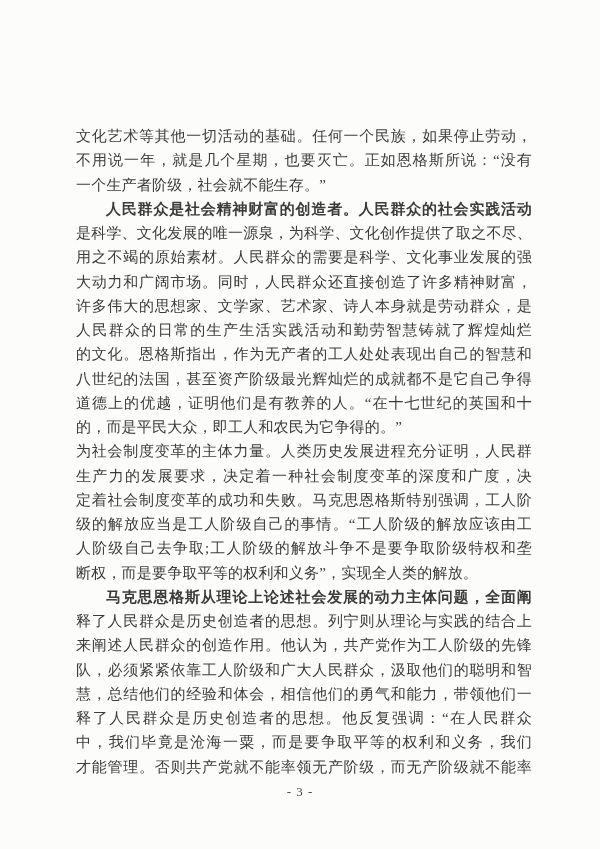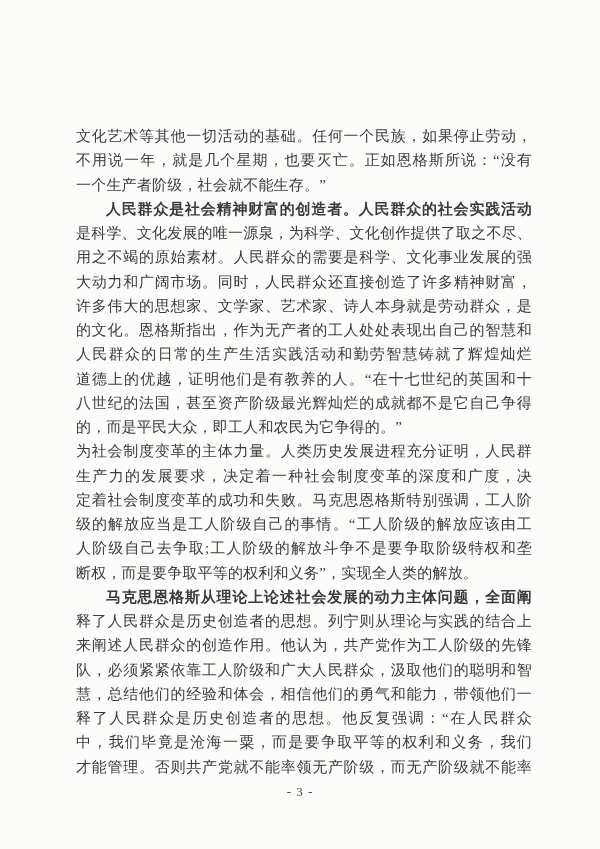--- a/index.html
+++ b/index.html
@@ -71,24 +71,24 @@
       <div class="ln">不用说一年，就是几个星期，也要灭亡。正如恩格斯所说：“没有</div>
       <div class="ln short">一个生产者阶级，社会就不能生存。”</div>
     </div>
 
     <div class="paragraph">
       <div class="ln indent">人民群众是社会精神财富的创造者。人民群众的社会实践活动</div>
       <div class="ln">是科学、文化发展的唯一源泉，为科学、文化创作提供了取之不尽、</div>
       <div class="ln">用之不竭的原始素材。人民群众的需要是科学、文化事业发展的强</div>
       <div class="ln">大动力和广阔市场。同时，人民群众还直接创造了许多精神财富，</div>
       <div class="ln">许多伟大的思想家、文学家、艺术家、诗人本身就是劳动群众，是</div>
+      <div class="ln">人民群众的日常的生产生活实践活动和勤劳智慧铸就了辉煌灿烂</div>
       <div class="ln">的文化。恩格斯指出，作为无产者的工人处处表现出自己的智慧和</div>
-      <div class="ln">人民群众的日常的生产生活实践活动和勤劳智慧铸就了辉煌灿烂</div>
+      <div class="ln">八世纪的法国，甚至资产阶级最光辉灿烂的成就都不是它自己争得</div>
       <div class="ln">道德上的优越，证明他们是有教养的人。“在十七世纪的英国和十</div>
-      <div class="ln">八世纪的法国，甚至资产阶级最光辉灿烂的成就都不是它自己争得</div>
       <div class="ln short">的，而是平民大众，即工人和农民为它争得的。”</div>
     </div>
 
     <div class="paragraph">
       <div class="ln">为社会制度变革的主体力量。人类历史发展进程充分证明，人民群</div>
       <div class="ln">生产力的发展要求，决定着一种社会制度变革的深度和广度，决</div>
       <div class="ln">定着社会制度变革的成功和失败。马克思恩格斯特别强调，工人阶</div>
       <div class="ln">级的解放应当是工人阶级自己的事情。“工人阶级的解放应该由工</div>
       <div class="ln">人阶级自己去争取;工人阶级的解放斗争不是要争取阶级特权和垄</div>
       <div class="ln short">断权，而是要争取平等的权利和义务”，实现全人类的解放。</div>

